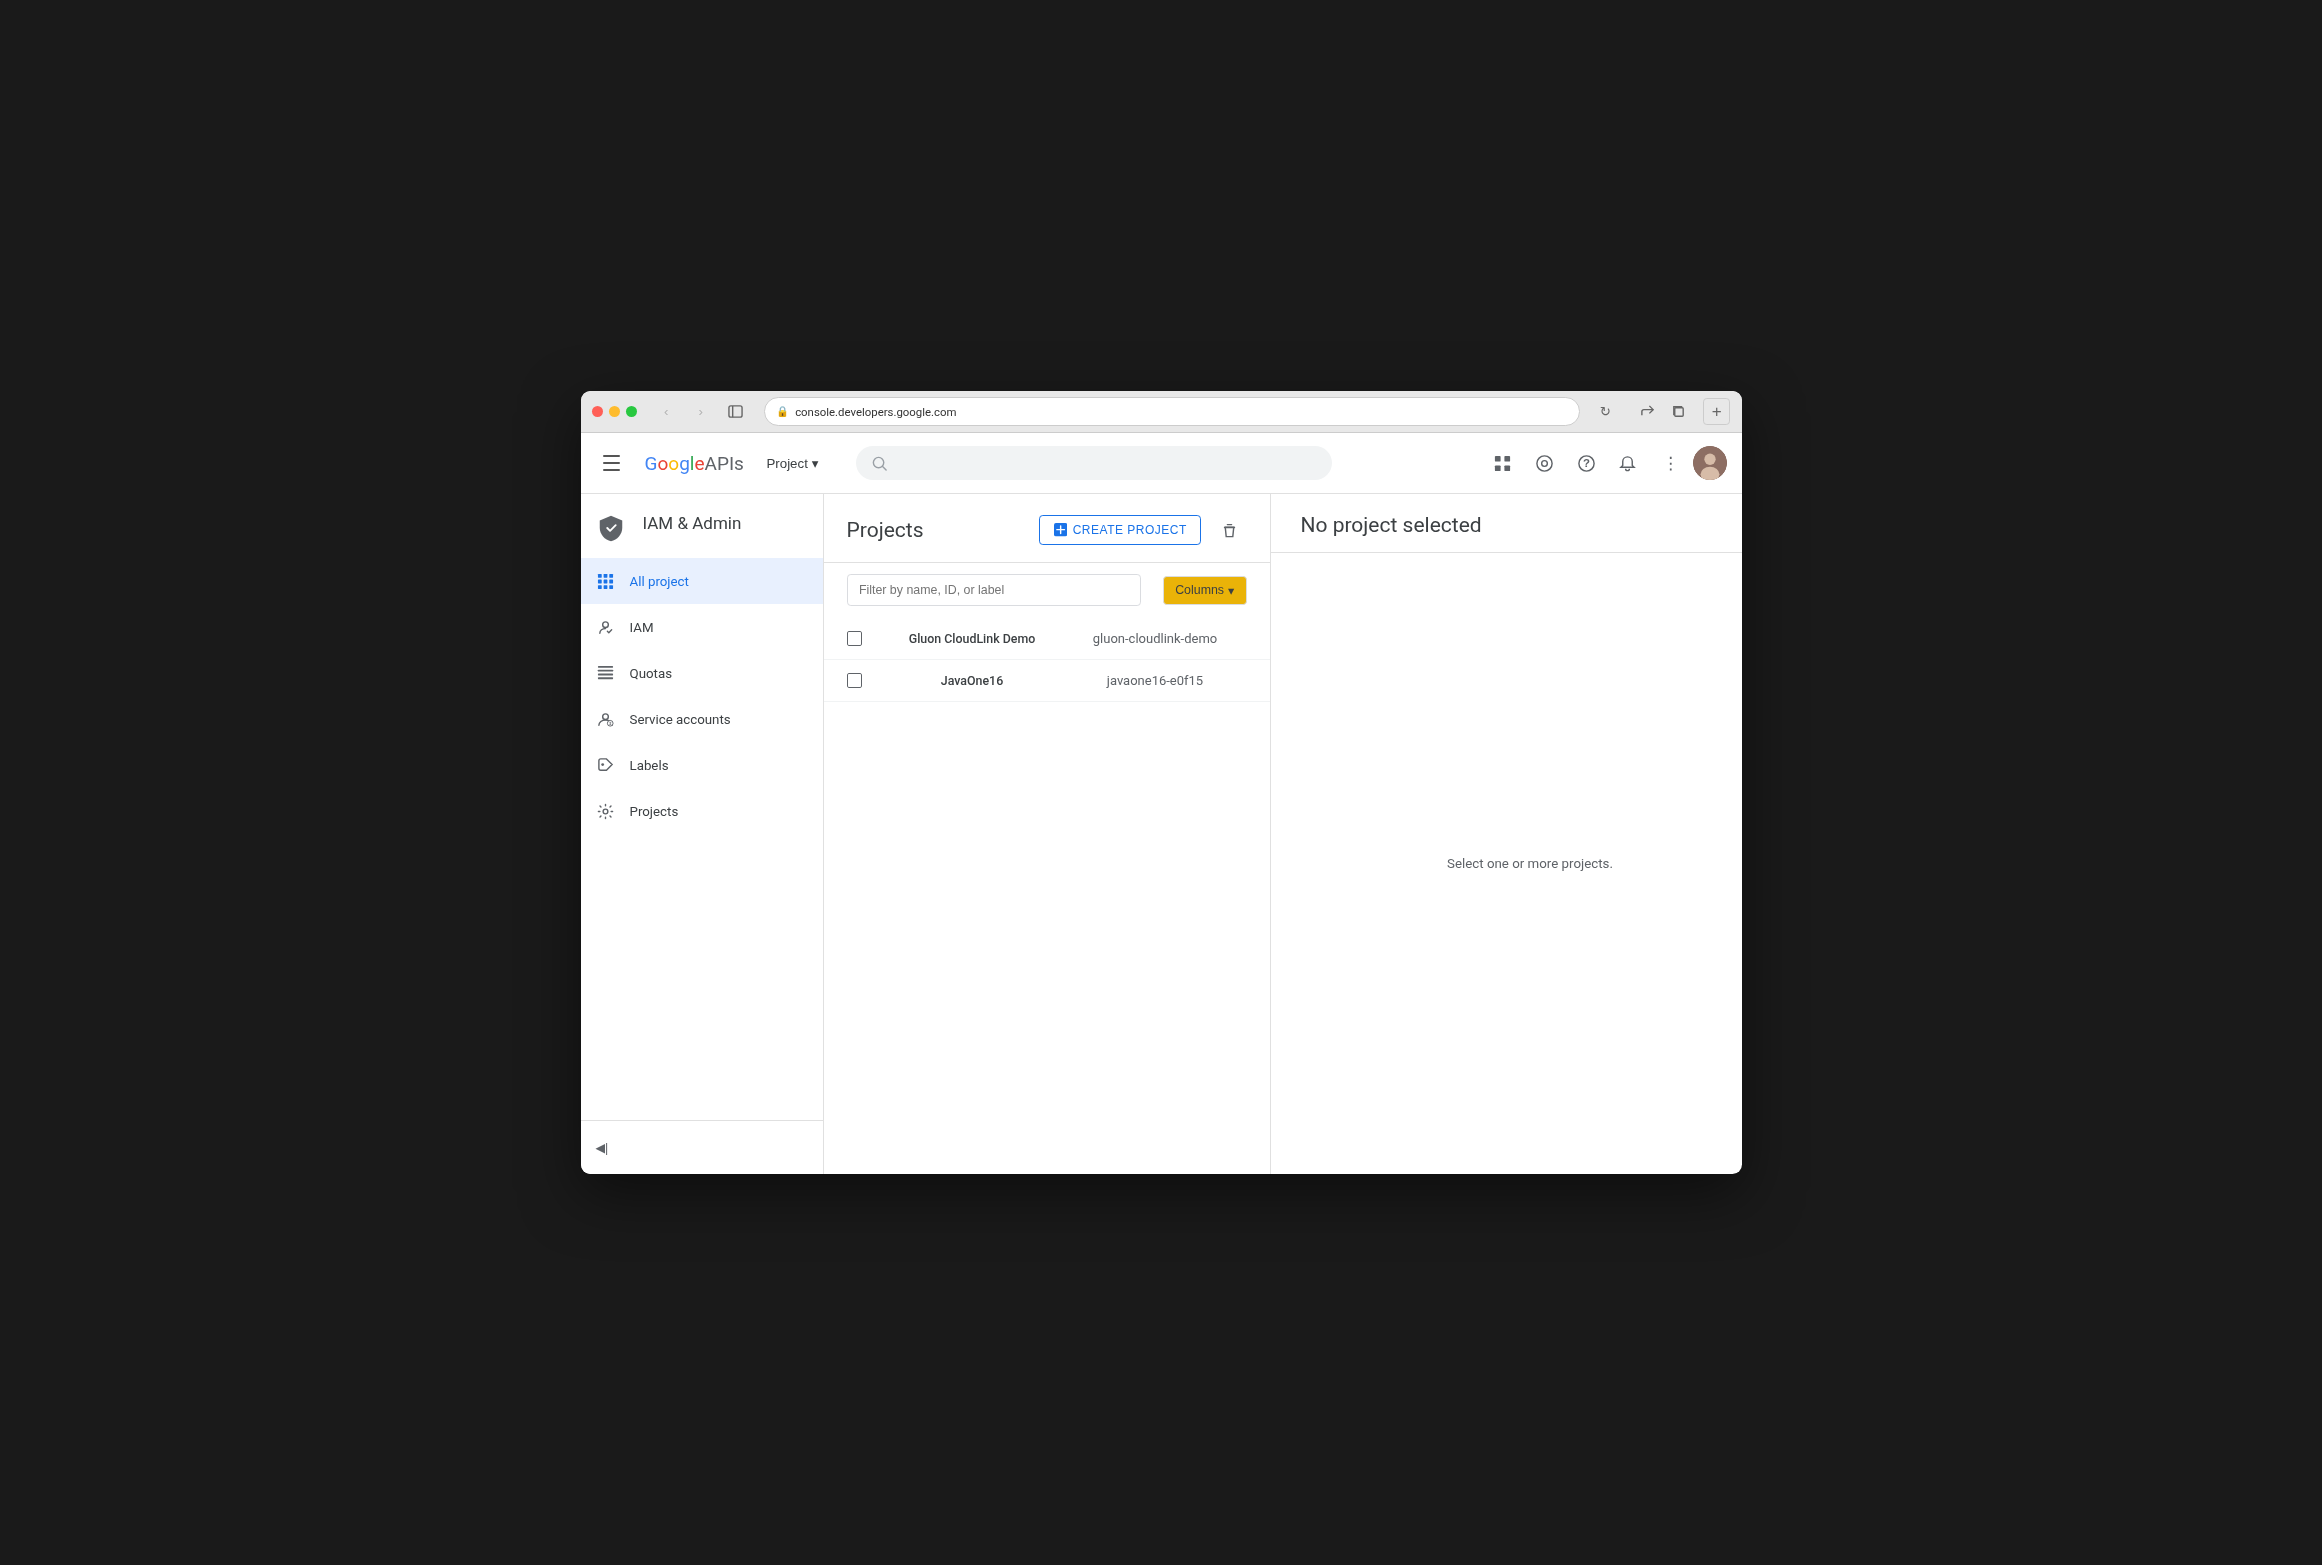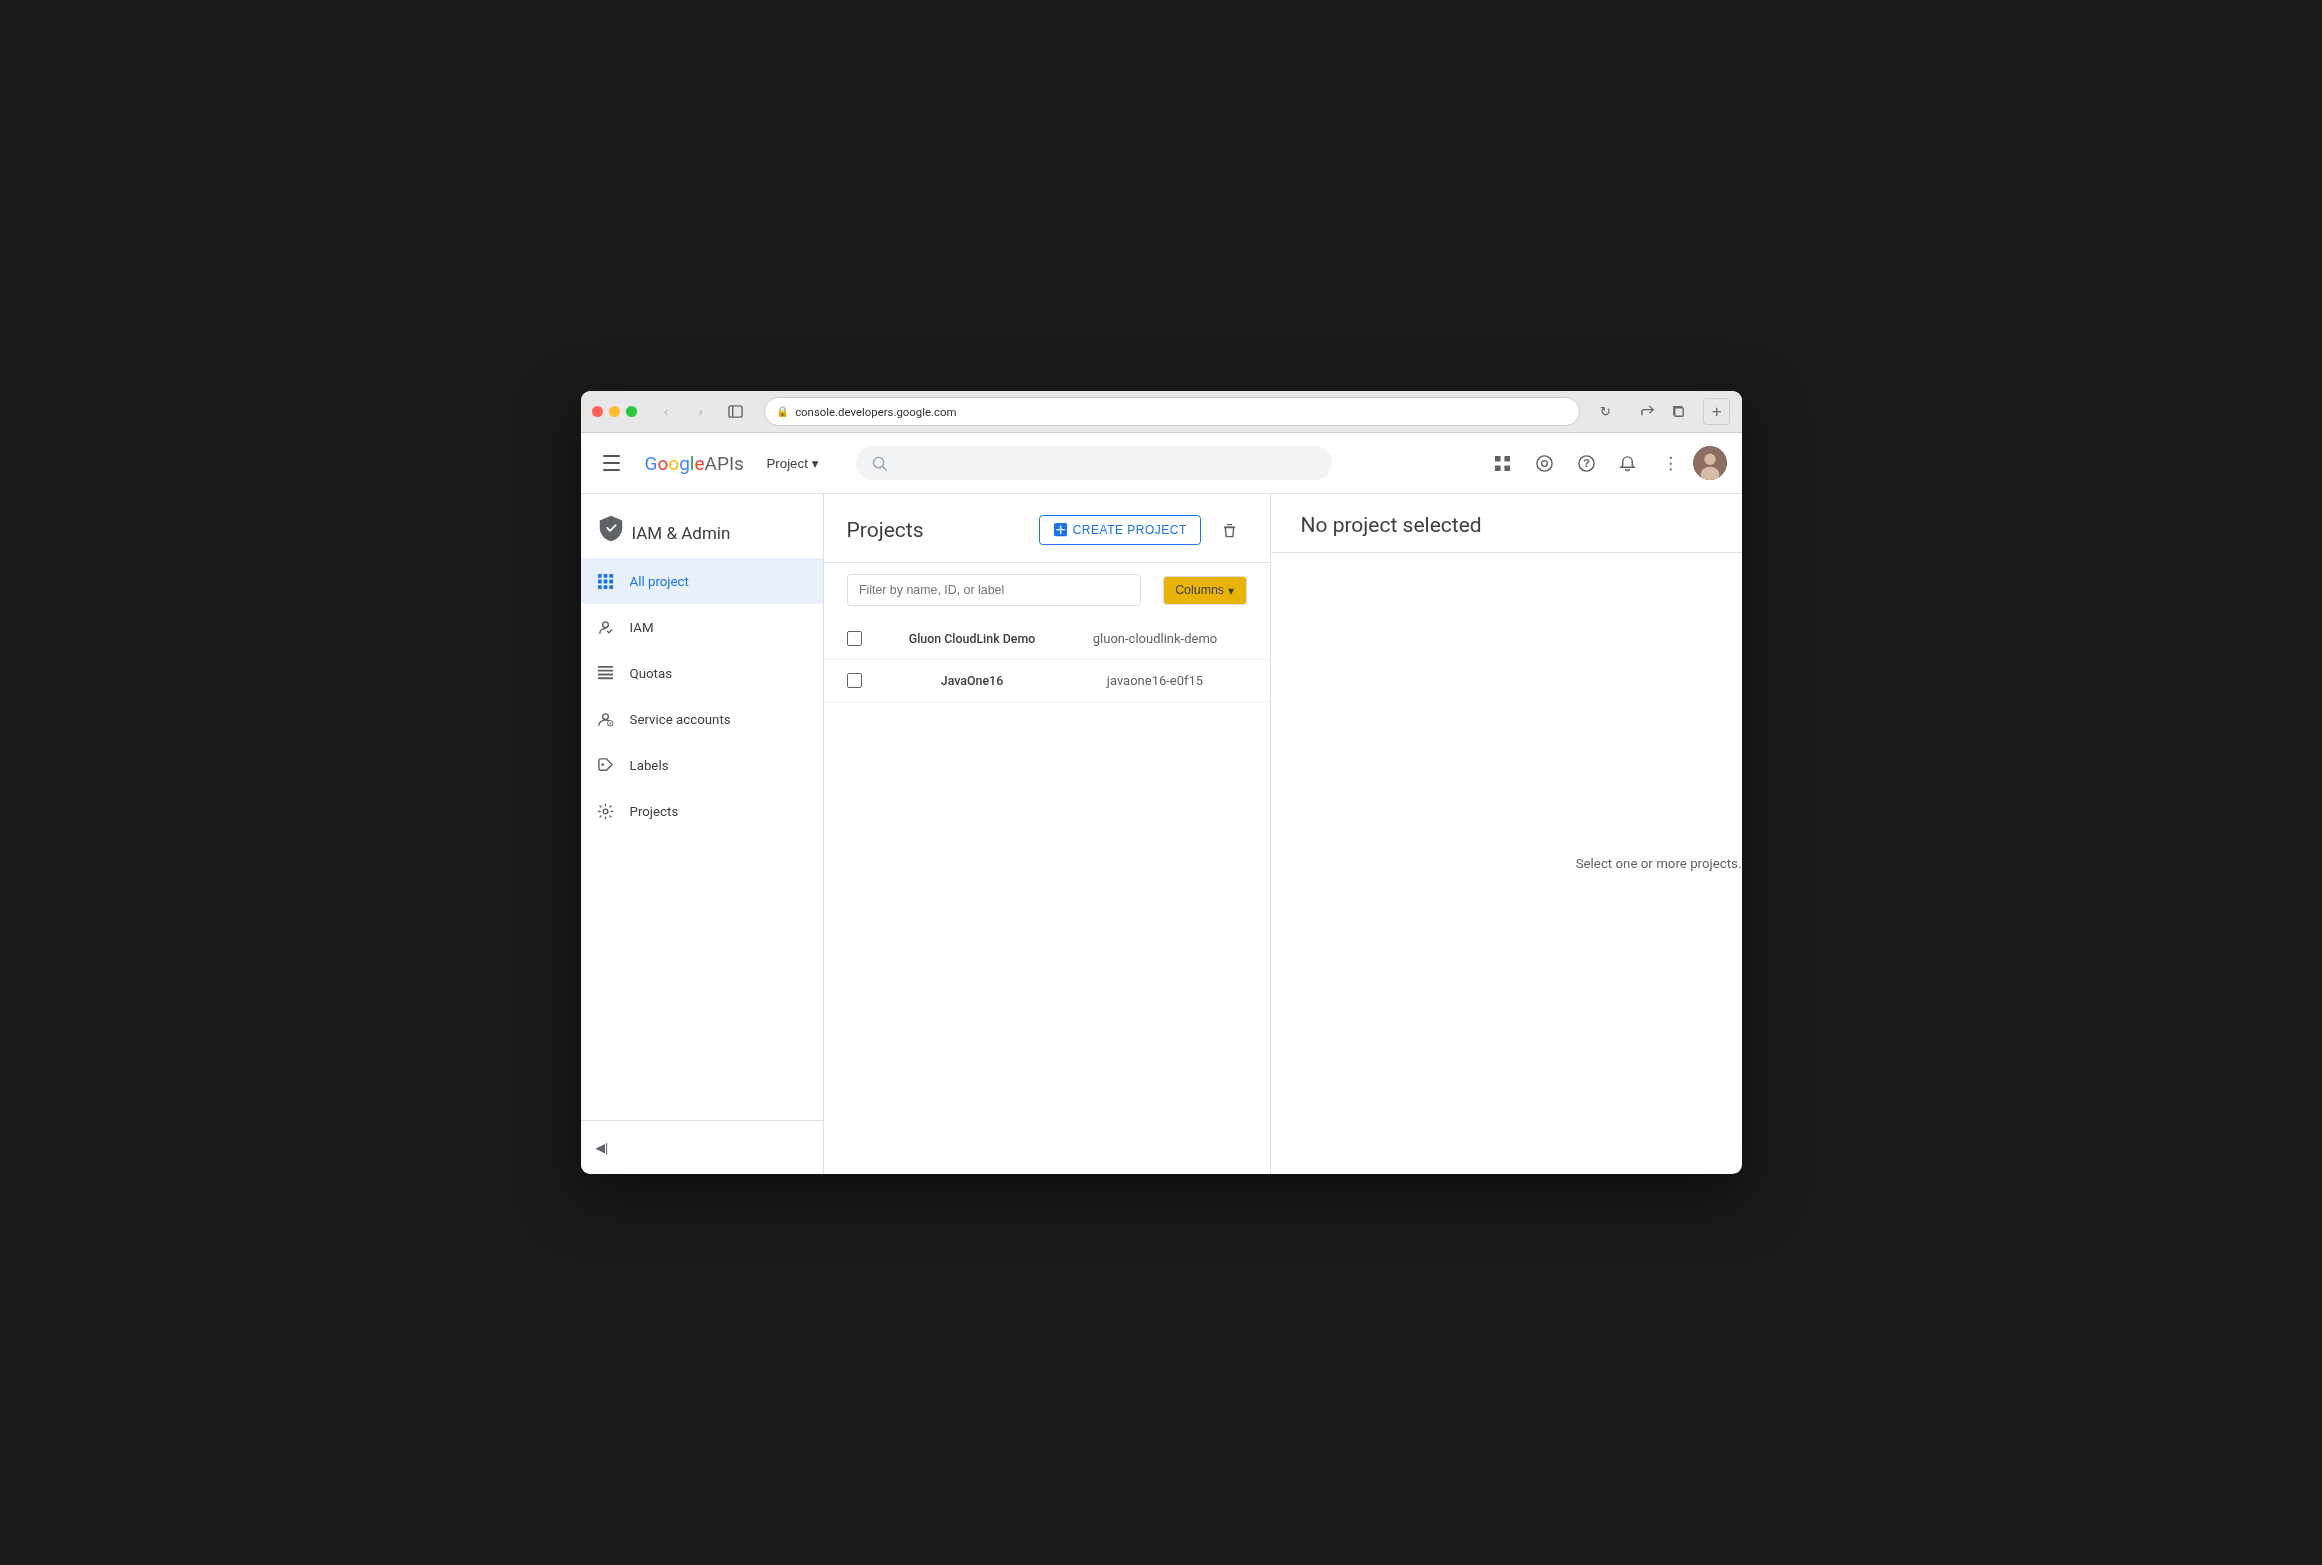--- a/index.html
+++ b/index.html
@@ -310,23 +310,23 @@
       border-right: 1px solid #e0e0e0;
       display: flex;
       flex-direction: column;
       flex-shrink: 0;
       overflow-y: auto;
       position: relative;
     }
 
     .sidebar-header {
       display: flex;
-      align-items: flex-end;
+      align-items: flex-start;
       padding: 19px 15px 15px 15px;
-      gap: 6px;
+      gap: 17px;
     }
 
     .iam-shield-icon {
       width: 30px;
       height: 30px;
       display: flex;
       align-items: center;
       justify-content: center;
     }
 
@@ -553,21 +553,21 @@
     .detail-title {
       font-size: 21px;
       font-weight: 400;
       color: #3c4043;
     }
 
     .detail-content {
       flex: 1;
       display: flex;
       align-items: center;
-      justify-content: flex-end;
+      justify-content: center;
       color: #5f6368;
       font-size: 13.3px;
       margin-left: 48px;
     }
 
     
     ::-webkit-scrollbar { width: 7.6px; }
     ::-webkit-scrollbar-track { background: transparent; }
     ::-webkit-scrollbar-thumb { background: #dadce0; border-radius: 3.8px; }
 

